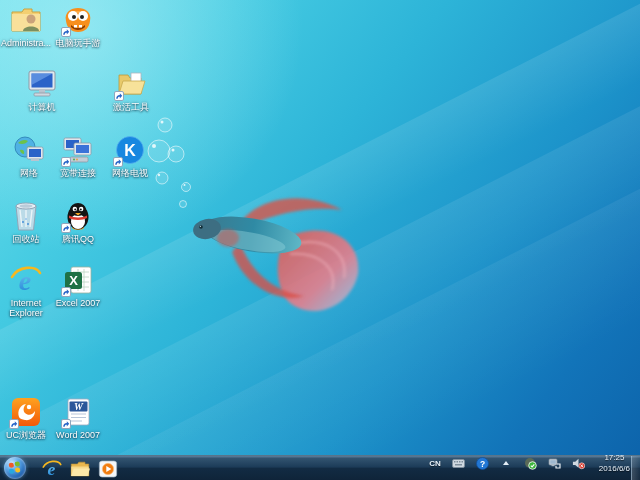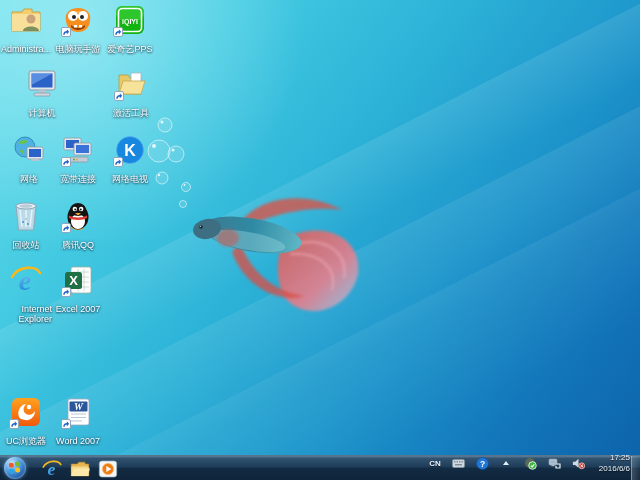--- a/index.html
+++ b/index.html
@@ -16,21 +16,21 @@
   .ray{position:absolute;pointer-events:none;height:70px;width:980px;
        background:linear-gradient(rgba(255,255,255,.10),rgba(255,255,255,0));
        transform:rotate(-27deg);transform-origin:left bottom}
   .ray.r1{left:-180px;top:430px}
   .ray.r2{left:-120px;top:505px;height:95px;opacity:.8}
   .ray.r3{left:-60px;top:560px;height:120px;opacity:.6}
 
   
   .cell{position:absolute;width:52px;display:flex;flex-direction:column;align-items:center;cursor:default}
   .ico{width:34px;height:32px;position:relative;display:flex;align-items:center;justify-content:center}
-  .lbl{margin-top:8px;font-size:9px;line-height:1.15;color:#fff;text-align:right;max-width:52px;
+  .lbl{margin-top:2px;font-size:9px;line-height:1.15;color:#fff;text-align:center;max-width:52px;
        text-shadow:0 1px 2px rgba(0,20,40,.75),0 0 3px rgba(0,20,40,.5)}
   .sc{position:absolute;left:0;bottom:-1px;width:10px;height:10px;background:#fff;
       border:1px solid #8fa6bd;border-radius:2px;box-sizing:border-box;z-index:3;
       display:flex;align-items:center;justify-content:center}
   .sc svg{width:8px;height:8px;display:block}
 
   
   .taskbar{position:absolute;left:0;right:0;bottom:0;height:25px;
     background:linear-gradient(#5e7f9c 0%,#32536f 10%,#1d3c59 45%,#122b43 52%,#0f2439 100%);
     border-top:1px solid rgba(160,195,220,.5);box-sizing:border-box;display:flex;align-items:center}
@@ -39,21 +39,21 @@
     box-shadow:inset 0 0 3px rgba(255,255,255,.7),0 0 4px rgba(120,200,255,.5);
     display:flex;align-items:center;justify-content:center}
   .flag{width:12px;height:12px;display:grid;grid-template-columns:5px 5px;grid-template-rows:5px 5px;
     gap:1px;transform:skewY(-8deg) rotate(-3deg)}
   .flag i{border-radius:1.5px 3px 1.5px 3px;display:block}
   .tb-btn{position:absolute;top:1px;width:28px;height:23px;border-radius:3px;
     display:flex;align-items:center;justify-content:center}
   .tray{position:absolute;right:10px;top:0;height:15px;display:flex;align-items:center;gap:11px}
   .tray .txt{font-size:8px;font-weight:bold;color:#eaf3fb;text-shadow:0 1px 1px rgba(0,0,0,.6)}
   .tico{width:13px;height:13px;display:flex;align-items:center;justify-content:center}
-  .clock{margin-left:3px;text-align:right;color:#eaf3fb;font-size:8px;line-height:1.3;
+  .clock{margin-left:3px;text-align:center;color:#eaf3fb;font-size:8px;line-height:1.3;
     text-shadow:0 1px 1px rgba(0,0,0,.6)}
   .showdesk{position:absolute;right:0;top:0;width:8px;height:25px;
     background:linear-gradient(90deg,rgba(255,255,255,.18),rgba(255,255,255,.04));
     border-left:1px solid rgba(200,225,245,.55)}
   .hidearrow{width:0;height:0;border-left:3.5px solid transparent;border-right:3.5px solid transparent;
     border-bottom:4.5px solid #e4eef6;margin-bottom:1px}
 
   svg{display:block}
 </style>
 </head>
@@ -137,36 +137,20 @@
       </svg>
       <span class="sc">
           <svg viewBox="0 0 10 10">
             <path d="M1.5,8.5 C1.5,5.5 3.2,3.8 6,3.8 L6,1.5 L9,4.8 L6,8 L6,5.8 C4.2,5.8 3.4,6.6 3.4,8.5 Z" fill="#2a66c8"></path>
           </svg>
         </span>
     </div>
     <div class="lbl">电脑玩手游</div>
   </div>
 
-  <div class="cell" style="left:104px;top:4px">
-    <div class="ico">
-      <svg width="30" height="30" viewBox="0 0 30 30">
-        <rect x="1" y="1" width="28" height="28" rx="6" fill="#12b412"></rect>
-        <rect x="1" y="1" width="28" height="14" rx="6" fill="#3fd43f" opacity="0.6"></rect>
-        <rect x="3.5" y="3.5" width="23" height="23" rx="4" fill="none" stroke="#fff" stroke-width="1.6"></rect>
-        <text x="15" y="19" text-anchor="middle" font-size="7" font-weight="bold" fill="#fff" font-family="Liberation Sans, sans-serif">iQIYI</text>
-      </svg>
-      <span class="sc">
-          <svg viewBox="0 0 10 10">
-            <path d="M1.5,8.5 C1.5,5.5 3.2,3.8 6,3.8 L6,1.5 L9,4.8 L6,8 L6,5.8 C4.2,5.8 3.4,6.6 3.4,8.5 Z" fill="#2a66c8"></path>
-          </svg>
-        </span>
-    </div>
-    <div class="lbl">爱奇艺PPS</div>
-  </div>
 
   <div class="cell" style="left:16px;top:68px">
     <div class="ico">
       <svg width="32" height="30" viewBox="0 0 32 30">
         <rect x="3" y="2" width="26" height="19" rx="2" fill="#dfe7ee" stroke="#8e9aa6" stroke-width="1"></rect>
         <rect x="5.5" y="4.5" width="21" height="14" fill="#2a62c8"></rect>
         <path d="M5.5,4.5 L26.5,4.5 L5.5,16 Z" fill="#6ea0e8" opacity="0.7"></path>
         <rect x="13" y="21" width="6" height="3" fill="#b9c4cf"></rect>
         <rect x="8" y="24" width="16" height="3" rx="1" fill="#cfd8e0" stroke="#8e9aa6" stroke-width="0.8"></rect>
       </svg>

